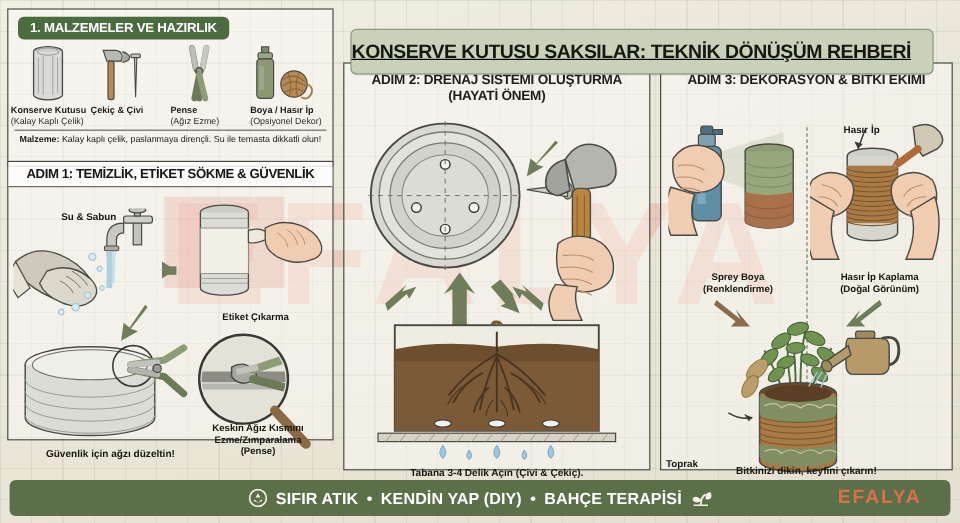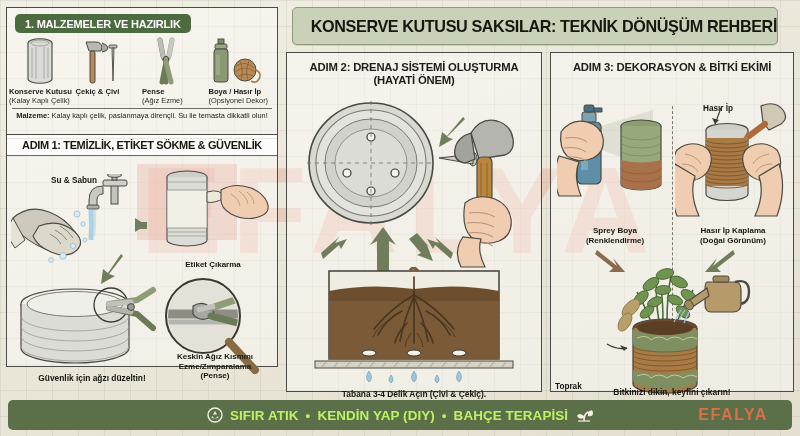--- a/index.html
+++ b/index.html
@@ -37,27 +37,28 @@
     z-index:5;
   }
   .panel-title{
     font-size:11.3px;font-weight:bold;color:#1d1d1a;
     text-align:center;letter-spacing:-.2px;
     line-height:1.15;
     padding:8px 2px 2px 2px;
   }
   
   .titlebar{
-    position:absolute;left:292px;top:7px;width:484px;height:36px;
+    position:absolute;left:292px;top:24px;width:484px;height:36px;
     background:#c9d2b8;
     border:1.2px solid #8d9a7e;
     border-radius:5px;
-    display:flex;align-items:center;justify-content:flex-end;
+    display:flex;align-items:center;justify-content:flex-start;
     z-index:6;
     box-shadow:0 1px 0 rgba(0,0,0,.12);
+    text-decoration:underline;
   }
   .titlebar .t{
     font-size:16.2px;font-weight:bold;color:#16170f;letter-spacing:-.4px;
     white-space:nowrap;
   }
   
   #materials{left:6px;top:7px;width:272px;height:132px;}
   .badge{
     display:inline-block;background:#4c6b3f;color:#fff;
     font-size:11px;font-weight:bold;letter-spacing:-.2px;
@@ -92,21 +93,21 @@
     border-left:1.4px dashed #7a7a6e;
   }
   
   .footer{
     position:absolute;left:8px;top:400px;width:784px;height:30px;
     background:#5b7048;border-radius:5px;
     display:flex;align-items:center;justify-content:center;
     z-index:7;
   }
   .footer .fx{
-    font-size:13.4px;font-weight:bold;color:#bef264;letter-spacing:.1px;
+    font-size:13.4px;font-weight:bold;color:#ffffff;letter-spacing:.1px;
     display:flex;align-items:center;gap:7px;white-space:nowrap;
   }
   .brand{
     position:absolute;right:24px;top:50%;transform:translateY(-50%);
     font-size:16px;font-weight:bold;color:#d9704a;letter-spacing:1.6px;
   }
   
   .cap{font-size:8px;font-weight:bold;color:#17170f;text-align:center;line-height:1.16;}
   .lbl{font-size:8.2px;font-weight:bold;color:#15150f;}
   

